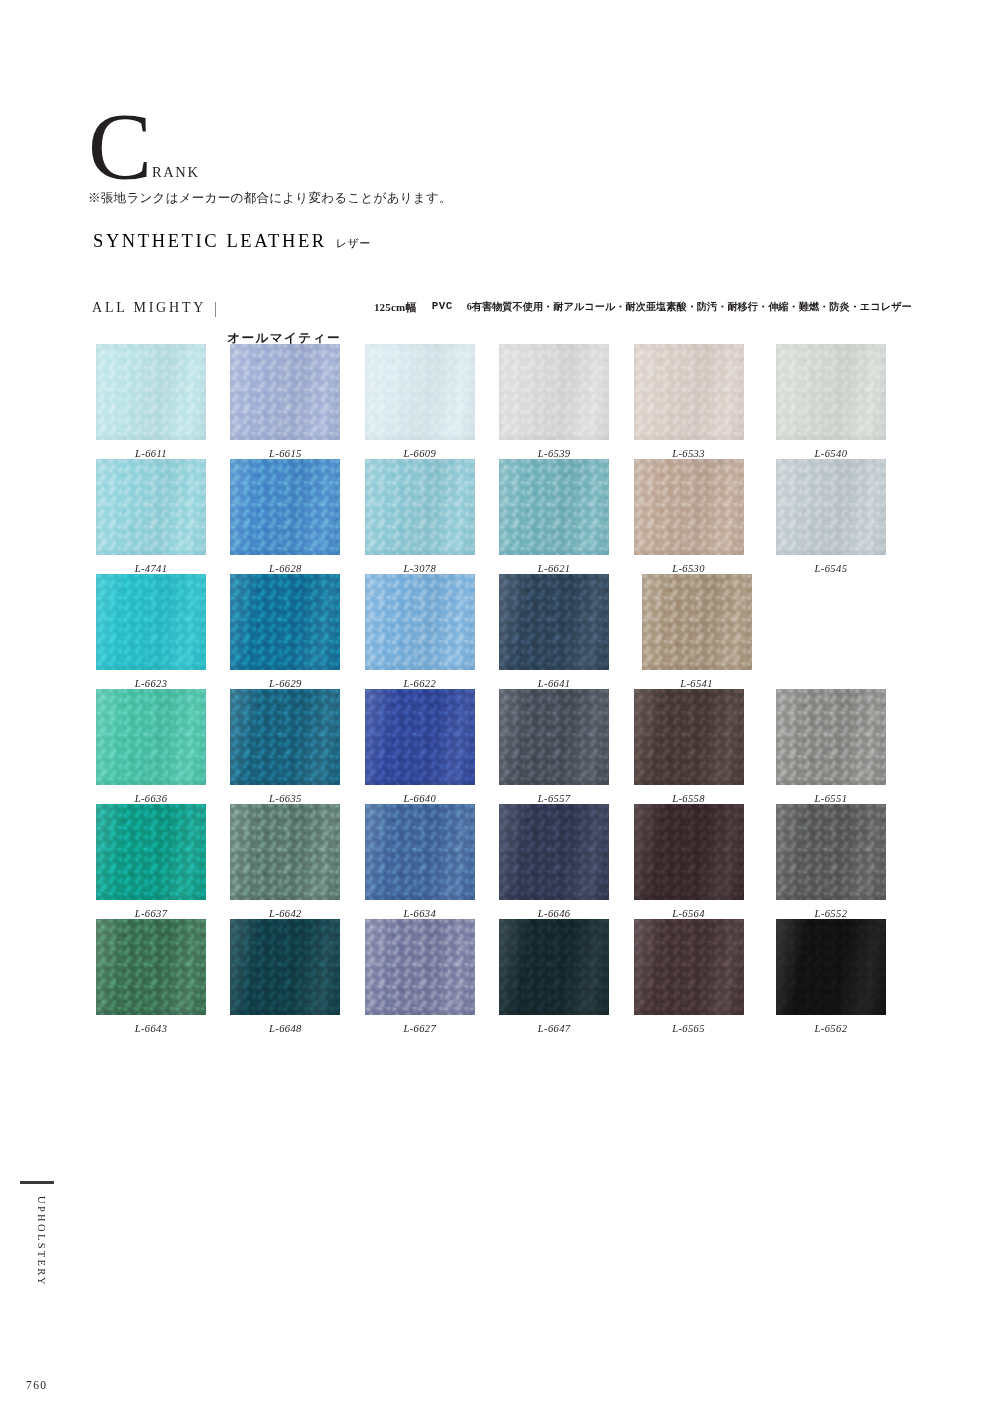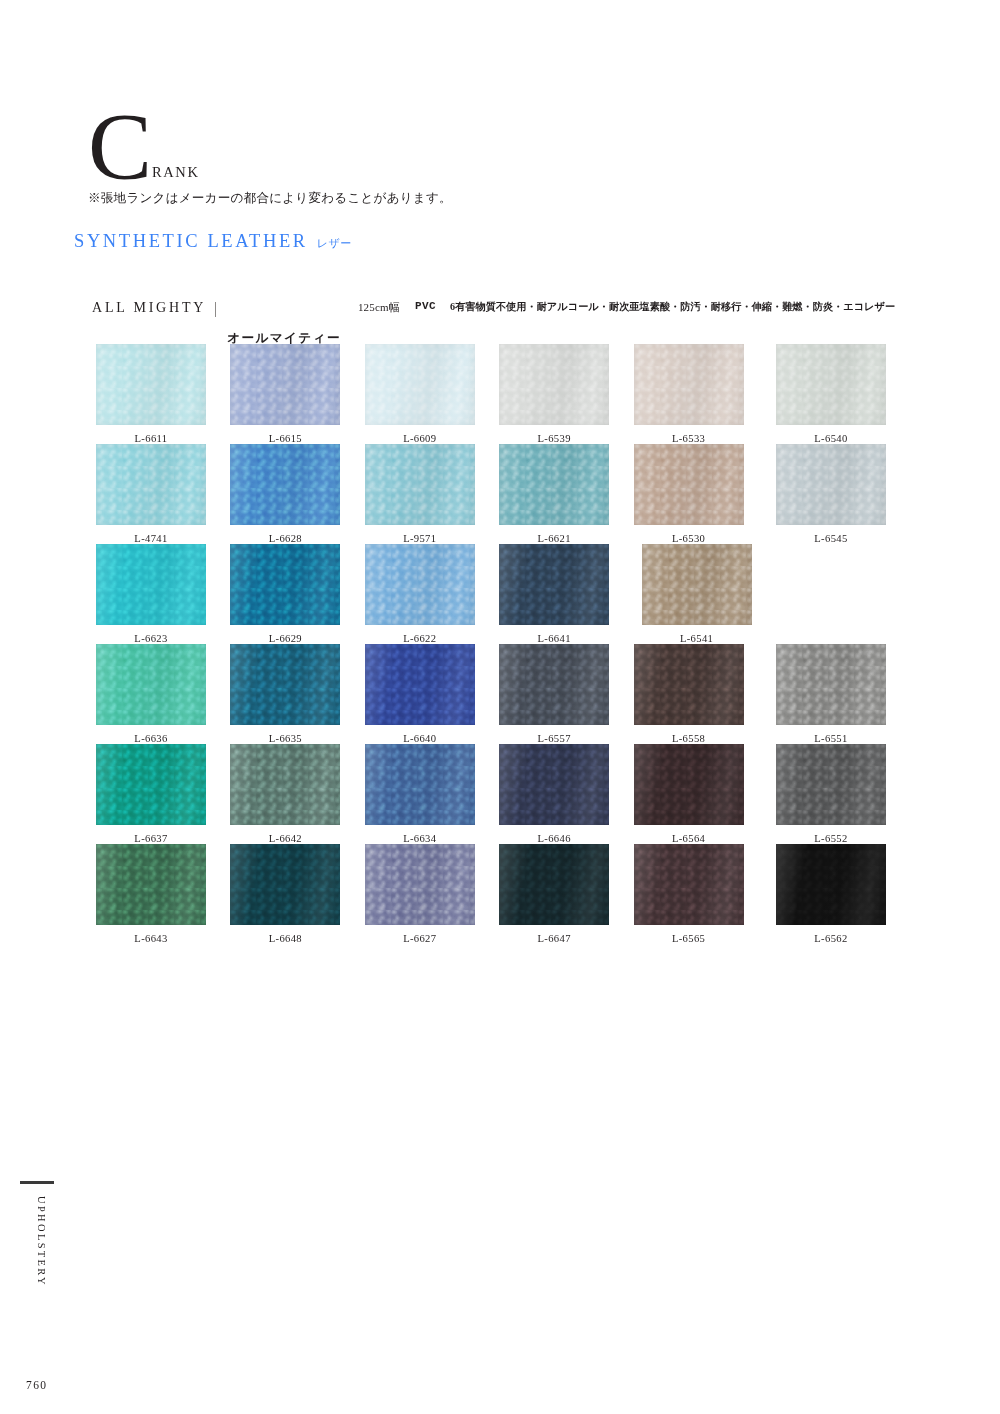--- a/index.html
+++ b/index.html
@@ -46,23 +46,23 @@
     left: 88px; top: 190px;
     font-family: "Liberation Serif", serif;
     font-size: 12.6px;
     letter-spacing: 0.2px;
     color: #231f20;
     white-space: nowrap;
   }
 
   .section-title {
     position: absolute;
-    left: 74px; top: 231px;
+    left: 93px; top: 231px;
     white-space: nowrap;
-    color: #3b82f6;
+    color: #000000;
   }
   .section-title .en {
     font-family: "Liberation Serif", serif;
     font-size: 18.5px;
     letter-spacing: 2.6px;
   }
   .section-title .jp {
     font-family: "Liberation Serif", serif;
     font-size: 11px;
     letter-spacing: 0.5px;
@@ -97,22 +97,22 @@
     font-family: "Liberation Serif", serif;
     font-size: 12.6px;
     letter-spacing: 1.4px;
     font-weight: 700;
     margin-top: 30px;
   }
   .product-head .width-spec {
     font-family: "Liberation Serif", serif;
     font-size: 11px;
     letter-spacing: 0.2px;
-    margin-left: 17px;
-    font-weight: 400;
+    margin-left: 33px;
+    font-weight: 700;
   }
   .product-head .material {
     font-family: Liberation Mono, monospace;
     font-size: 11px;
     letter-spacing: 0.4px;
     margin-left: 15px;
     font-weight: 700;
   }
   .product-head .features {
     font-family: "Liberation Serif", serif;
@@ -123,21 +123,22 @@
   }
 
   
   #swatch-grid {
     position: absolute;
     left: 96px; top: 344px;
     width: 782px;
   }
   .swatch-row {
     display: flex;
-    height: 100px;
+    height: 115px;
+    font-style: italic;
   }
   .swatch-cell {
     width: 110px;
     margin-right: 24.4px;
     display: flex;
     flex-direction: column;
     align-items: center;
   }
   .swatch-cell:last-child { margin-right: 8px; padding-left: 16px; }
   .swatch-chip {
@@ -353,21 +354,21 @@
         </div>
         <div class="swatch-label">L-6628</div>
       </div>
       <div class="swatch-cell">
         <div class="swatch-chip" style="background: rgb(147, 204, 216);">
           <div class="grain"></div>
           <div class="grain2"></div>
           <div class="sheen"></div>
           <div class="vign"></div>
         </div>
-        <div class="swatch-label">L-9571</div>
+        <div class="swatch-label">L-3078</div>
       </div>
       <div class="swatch-cell">
         <div class="swatch-chip" style="background: rgb(121, 182, 191);">
           <div class="grain"></div>
           <div class="grain2"></div>
           <div class="sheen"></div>
           <div class="vign"></div>
         </div>
         <div class="swatch-label">L-6621</div>
       </div>

